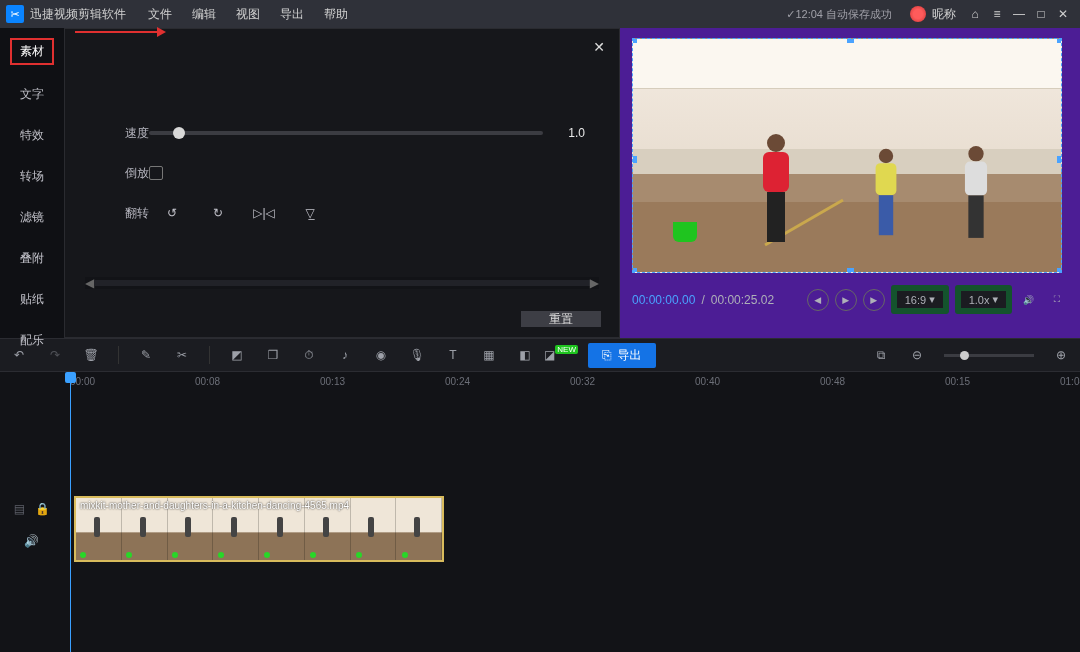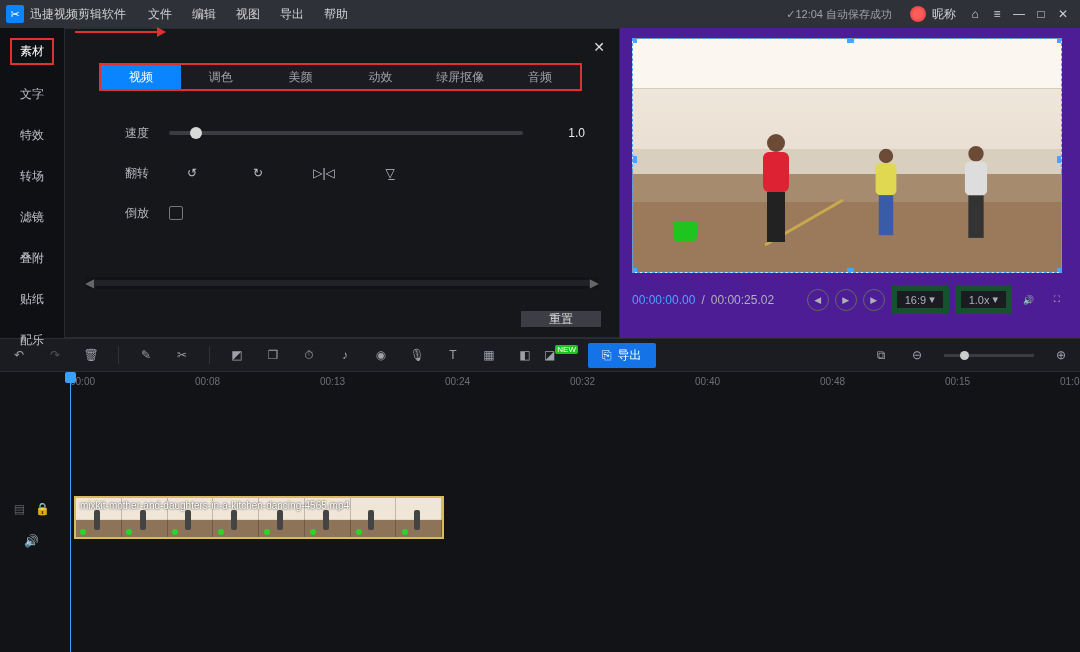--- a/index.html
+++ b/index.html
@@ -18,21 +18,21 @@
   .rail-item{color:#c0c0c8;font-size:12px;cursor:pointer;padding:3px 8px}
   .rail-item.selected{border:2px solid #e03030;color:#fff}
   .prop-panel{position:relative;width:556px;background:#16171b;border:1px solid #2a2b30}
   .arrow{position:absolute;top:2px;left:10px;width:88px;height:24px;border-top:2px solid #e03030;pointer-events:none}
   .arrow:after{content:"";position:absolute;right:-8px;top:-6px;border:5px solid transparent;border-left:9px solid #e03030}
   .close-x{position:absolute;top:10px;right:14px;color:#ddd;font-size:14px;cursor:pointer}
   .tabs{position:absolute;top:34px;left:34px;width:483px;height:28px;display:flex;border:2px solid #e03030}
   .tab{flex:1;text-align:center;line-height:24px;color:#a0a0a8;cursor:pointer;background:#1b1c21}
   .tab.active{background:#0a84ff;color:#fff}
   .prop-body{position:absolute;top:84px;left:34px;right:34px}
-  .row{display:flex;align-items:center;height:40px;gap:20px;color:#b7b7c0}
+  .row{display:flex;align-items:center;height:40px;color:#b7b7c0}
   .row label{width:50px;text-align:right}
   .slider{flex:1;height:4px;background:#3b3c42;position:relative;border-radius:2px;cursor:pointer}
   .slider .thumb{width:12px;height:12px;border-radius:50%;background:#d8d8d8;position:absolute;left:6%;top:-4px}
   .val{width:42px;text-align:right;color:#e8e8e8}
   .chk{width:14px;height:14px;border:1px solid #777;border-radius:2px;cursor:pointer}
   .icon-btn{width:46px;height:26px;display:flex;align-items:center;justify-content:center;color:#c0c0c8;cursor:pointer}
   .hscroll{position:absolute;bottom:48px;left:20px;right:20px;height:12px;background:#121317;display:flex;align-items:center}
   .hscroll .track{flex:1;height:6px;background:#212228}
   .reset{position:absolute;bottom:10px;right:18px;width:80px;height:16px;background:#3d3e45;color:#ddd;display:flex;align-items:center;justify-content:center;cursor:pointer}
   .preview{flex:1;background:#4c1d95;position:relative;padding:10px 12px}
@@ -58,21 +58,21 @@
   .export{background:#1473e6;color:#fff;padding:4px 14px;border-radius:2px;display:flex;align-items:center;gap:6px;cursor:pointer}
   .tb-spacer{flex:1}
   .zoom-slider{width:90px;height:3px;background:#3b3c42;position:relative;cursor:pointer}
   .zoom-slider .th{width:9px;height:9px;border-radius:50%;background:#ccc;position:absolute;left:18%;top:-3px}
   .timeline{height:280px;background:#121317;position:relative;overflow:hidden}
   .ruler{position:absolute;top:0;left:70px;right:10px;height:24px;color:#6c6f78;font-size:10px}
   .tick{position:absolute;top:4px}
   .playhead{position:absolute;top:0;left:70px;width:1px;height:100%;background:#3aa0ff}
   .playhead:before{content:"";position:absolute;top:0;left:-5px;width:11px;height:11px;background:#3aa0ff;border-radius:2px}
   .track-head{position:absolute;left:0;width:64px;color:#5c5f68;display:flex;align-items:center;justify-content:center;gap:10px}
-  .clip{position:absolute;left:74px;top:124px;width:370px;height:43px;border:2px solid #d8bb5c;background:#2a241a;overflow:hidden}
+  .clip{position:absolute;left:74px;top:124px;width:370px;height:66px;border:2px solid #d8bb5c;background:#2a241a;overflow:hidden}
   .clip-label{position:absolute;top:2px;left:4px;font-size:10px;color:#fff;text-shadow:0 0 2px #000;z-index:2}
   .thumbs{display:flex;height:100%}
   .thumb-c{flex:1;background:linear-gradient(#efe6d8 55%,#8d7357 56%);position:relative;border-right:1px solid rgba(0,0,0,.2)}
   .thumb-c:after{content:"";position:absolute;left:40%;top:30%;width:6px;height:20px;background:#444;border-radius:2px}
   .dot{position:absolute;bottom:2px;width:6px;height:6px;background:#28d628;border-radius:50%}
   .new-badge{font-size:8px;background:#1fc41f;color:#fff;padding:0 2px;border-radius:2px;position:relative;top:-6px}
 </style>
 </head>
 <body>
 
@@ -106,46 +106,38 @@
     <div class="rail-item">转场</div>
     <div class="rail-item">滤镜</div>
     <div class="rail-item">叠附</div>
     <div class="rail-item">贴纸</div>
     <div class="rail-item">配乐</div>
   </div>
 
   <div class="prop-panel">
     <div class="arrow"></div>
     <div class="close-x">✕</div>
-    <div class="tabs">
-      <div class="tab active">视频</div>
-      <div class="tab">调色</div>
-      <div class="tab">美颜</div>
-      <div class="tab">动效</div>
-      <div class="tab">绿屏抠像</div>
-      <div class="tab">音频</div>
-    </div>
     <div class="prop-body">
       <div class="row">
         <label>速度</label>
         <div class="slider">
             <div class="thumb"></div>
           </div>
         <div class="val">1.0</div>
+      </div>
+      <div class="row">
+        <label>倒放</label>
+        <div class="chk"></div>
       </div>
       <div class="row">
         <label>翻转</label>
         <div class="icon-btn">↺</div>
         <div class="icon-btn">↻</div>
         <div class="icon-btn">▷|◁</div>
         <div class="icon-btn">▽̲</div>
-      </div>
-      <div class="row">
-        <label>倒放</label>
-        <div class="chk"></div>
       </div>
     </div>
     <div class="hscroll">
       <span style="color:#666">◀</span>
         <div class="track"></div>
         <span style="color:#666">▶</span>
     </div>
     <div class="reset">重置</div>
   </div>
 

